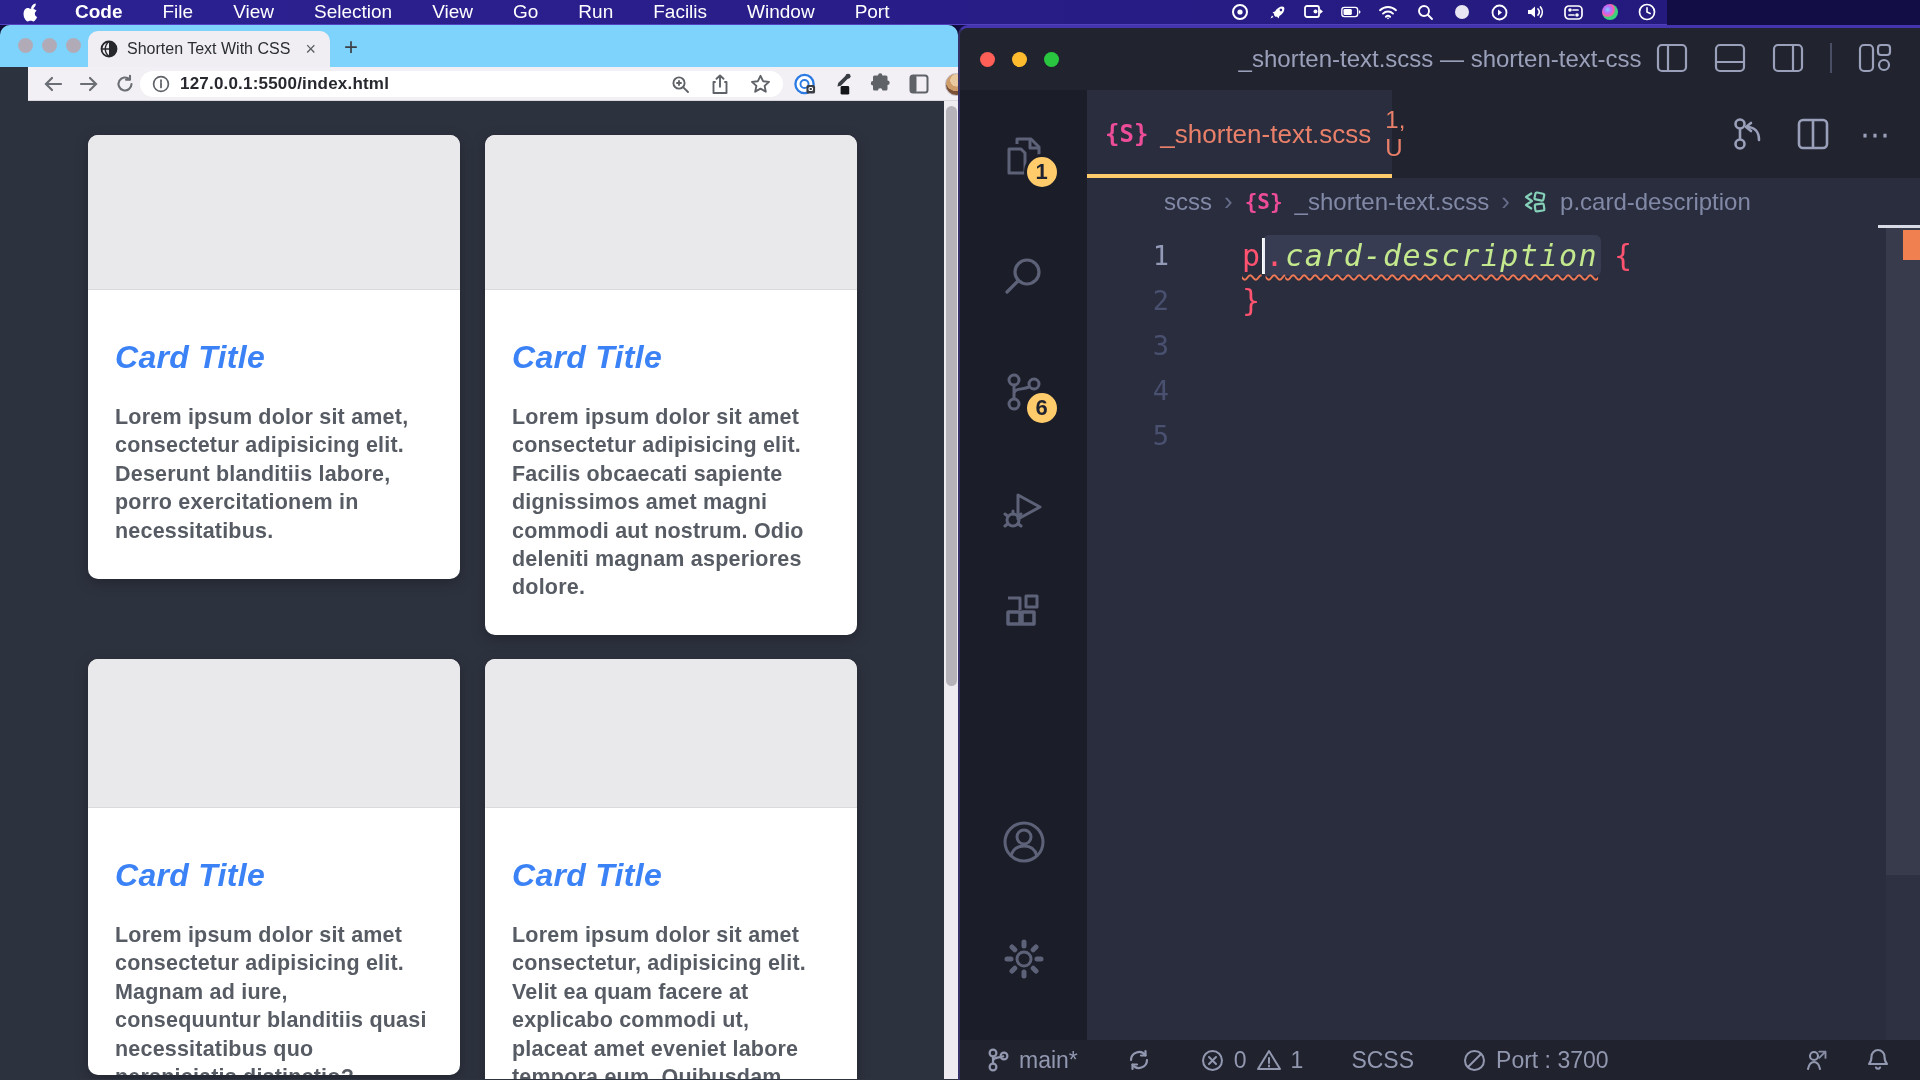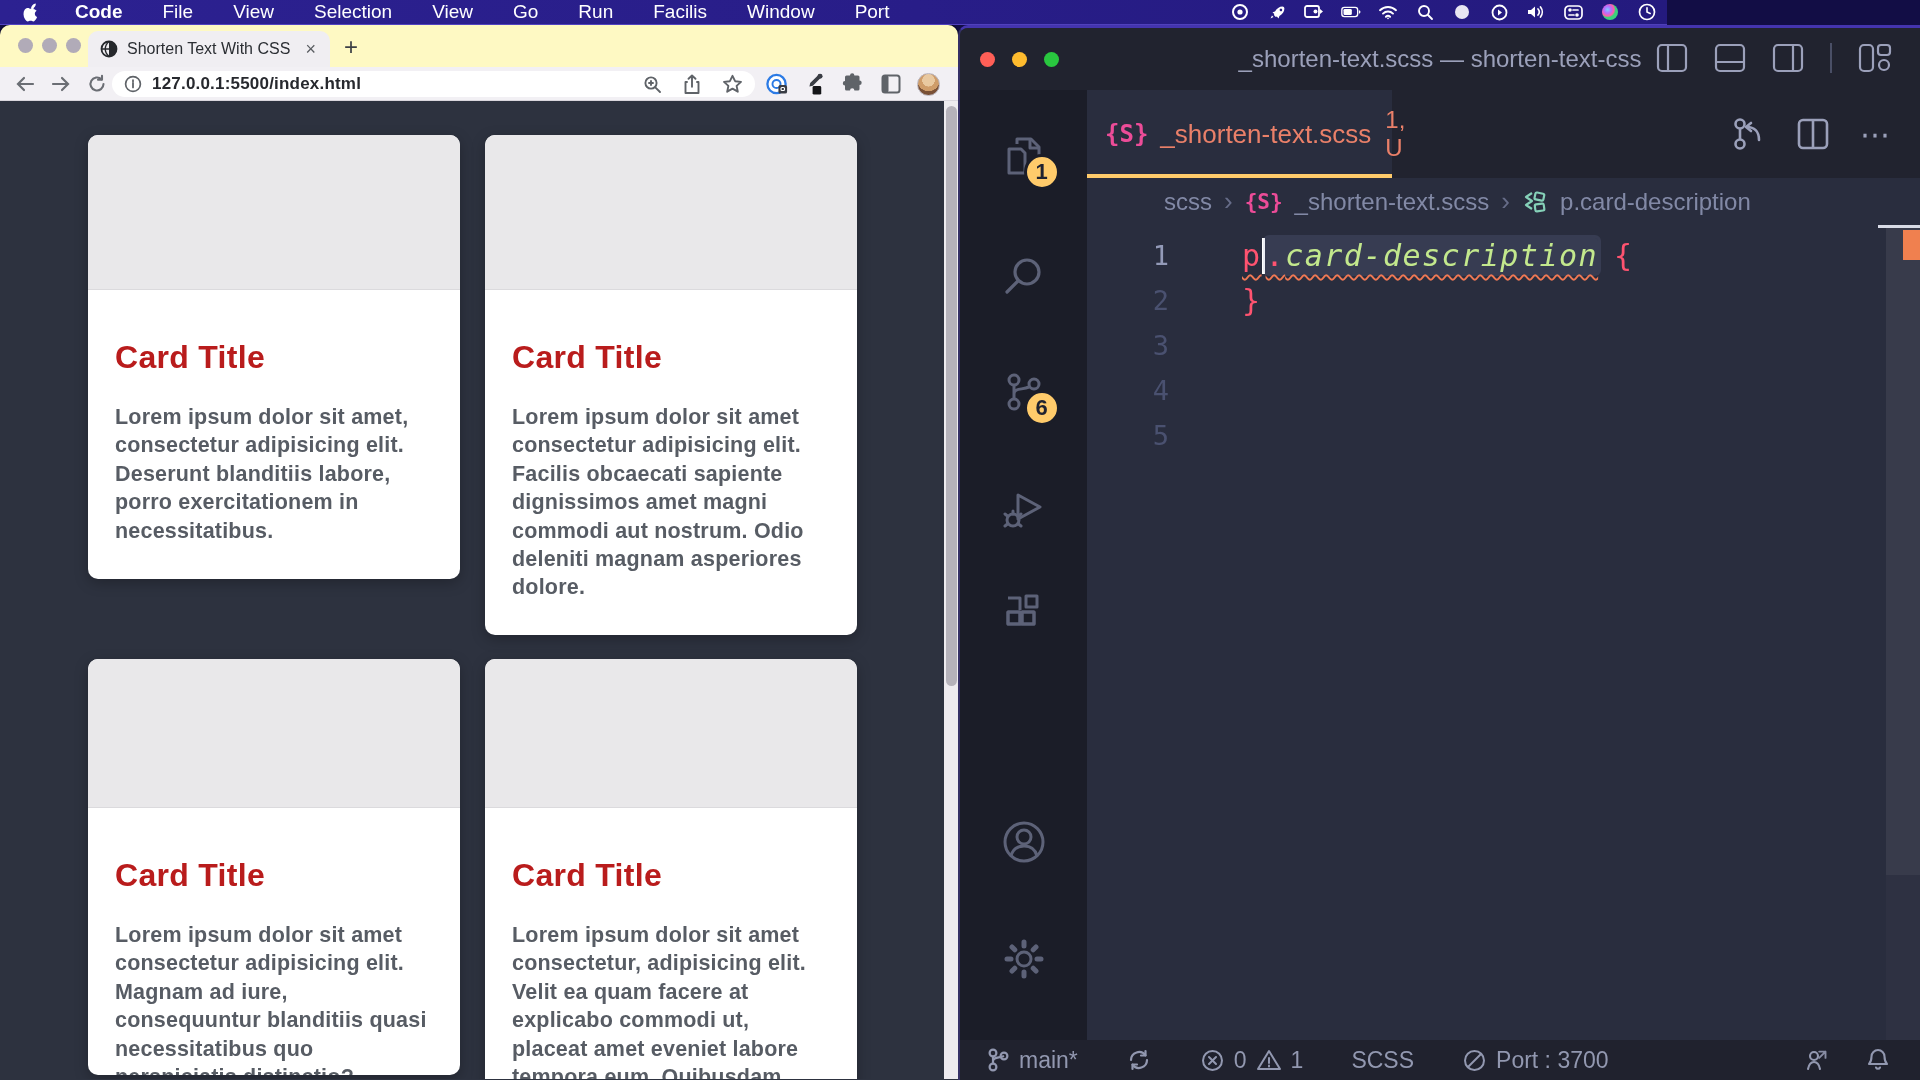--- a/index.html
+++ b/index.html
@@ -17,51 +17,51 @@
   .menu-item { white-space:nowrap; }
   .menu-item.app { font-weight:bold; }
   .menu-status { margin-left:auto; margin-right:10px; display:flex; align-items:center; gap:17px; }
   .mi { width:20px; height:20px; display:flex; align-items:center; justify-content:center; }
   .mi svg { display:block; }
 
   
   .browser { position:absolute; left:0; top:25px; width:958px; height:1055px;
     border-radius:10px 10px 0 0; overflow:hidden; background:#2d323f;
     box-shadow:0 0 0 1px rgba(0,0,0,.35); }
-  .b-tabstrip { position:relative; height:42px; background:#fef9c3; }
+  .b-tabstrip { position:relative; height:42px; background:#7dd3fc; }
   .b-lights { position:absolute; left:18px; top:13px; display:flex; gap:9px; }
   .b-light { width:15px; height:15px; border-radius:50%; background:#b1abb8; }
   .b-tab { position:absolute; left:88px; top:6px; width:242px; height:36px;
     background:#f0eef2; border-radius:10px 10px 0 0;
     display:flex; align-items:center; padding:0 12px; gap:9px; }
   .b-tab-title { font-size:16px; color:#2b2e33; flex:1; white-space:nowrap; overflow:hidden; }
   .b-tab-close { font-size:18px; color:#5a5d62; padding:0 2px; }
   .b-newtab { position:absolute; left:344px; top:8px; font-size:24px; color:#3c3f45; font-weight:300; }
   .b-toolbar { position:relative; height:34px; background:#f2f0f4;
-    display:flex; align-items:center; border-bottom:1px solid #d9d6dd; }
+    display:flex; align-items:center; border-bottom:1px solid #d9d6dd;margin-left:28px; }
   .b-nav { display:flex; align-items:center; gap:14px; margin-left:14px; color:#6b6e74; }
   .b-nav .nv { width:22px; height:22px; display:flex; align-items:center; justify-content:center; }
   .b-urlpill { position:absolute; left:112px; top:4px; width:643px; height:26px; background:#ffffff;
     border-radius:13px; display:flex; align-items:center; padding:0 12px; }
   .b-url-info { margin-right:10px; display:flex; }
   .b-url-text { font-size:17px; font-weight:bold; color:#27292e; letter-spacing:.2px; }
   .pill-icons { margin-left:auto; display:flex; align-items:center; gap:21px; }
   .tb-icons { position:absolute; left:765px; top:0; height:34px; display:flex; align-items:center; gap:14px; }
   .tb-ic { width:24px; height:24px; display:flex; align-items:center; justify-content:center; }
   .b-avatar { width:23px; height:23px; border-radius:50%;
     background:radial-gradient(circle at 50% 30%, #e9c9a0 0 34%, #cf9d6a 35% 60%, #7a5136 61% 100%);
     border:1px solid #b9b4bc; }
   .b-dots { font-size:19px; color:#5f6368; letter-spacing:1px; }
 
   .b-content { position:relative; height:978px; background:#2d323f; overflow:hidden; }
   .card { position:absolute; width:372px; background:#fff; border-radius:10px;
     overflow:hidden; box-shadow:0 4px 14px rgba(0,0,0,.25); }
   .card-media { width:100%; background:#e9e8ea; border-bottom:1px solid #dbdadd; }
   .card-pad { padding:46px 27px 24px 27px; }
-  .card-title { font-size:32px; font-weight:800; color:#b91c1c; line-height:42px; letter-spacing:.3px; }
+  .card-title { font-size:32px; font-weight:800; color:#3b82f6; line-height:42px; letter-spacing:.3px;font-style:italic; }
   .card-text { margin-top:25px; font-size:21.5px; font-weight:bold; color:#575c64; line-height:28.4px; letter-spacing:.2px; }
   .b-scrollbar { position:absolute; right:0; top:0; width:14px; height:978px; background:#edebef; }
   .b-thumb { position:absolute; right:1px; top:5px; width:11px; height:580px; background:#b5b2ba; border-radius:6px; }
 
   
   .vscode { position:absolute; left:958px; top:25px; width:962px; height:1055px;
     background:#292d3e; border-top:3px solid #4434ae; border-left:2px solid #353066;
     border-radius:10px 0 0 0; overflow:hidden; display:flex; flex-direction:column; }
   .v-titlebar { position:relative; height:62px; background:#21232f; flex:none;
     display:flex; align-items:center; justify-content:center; }

